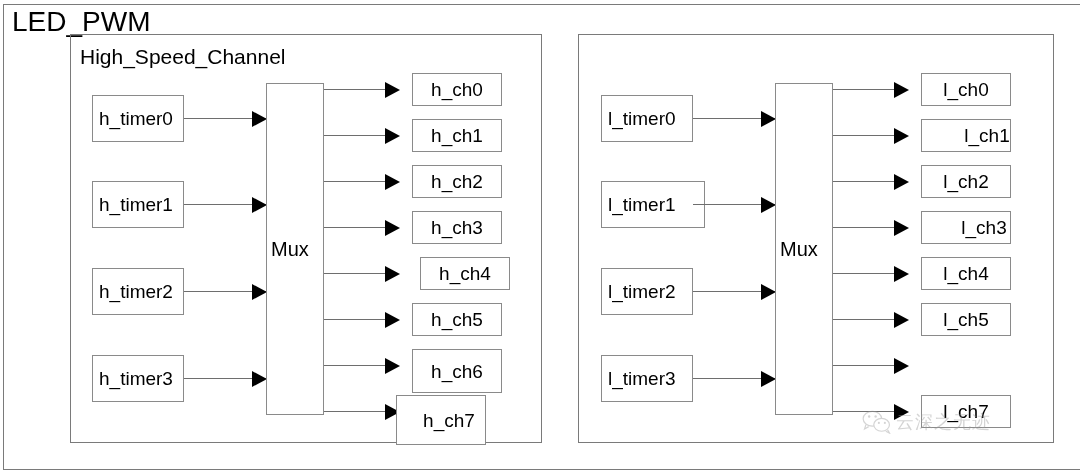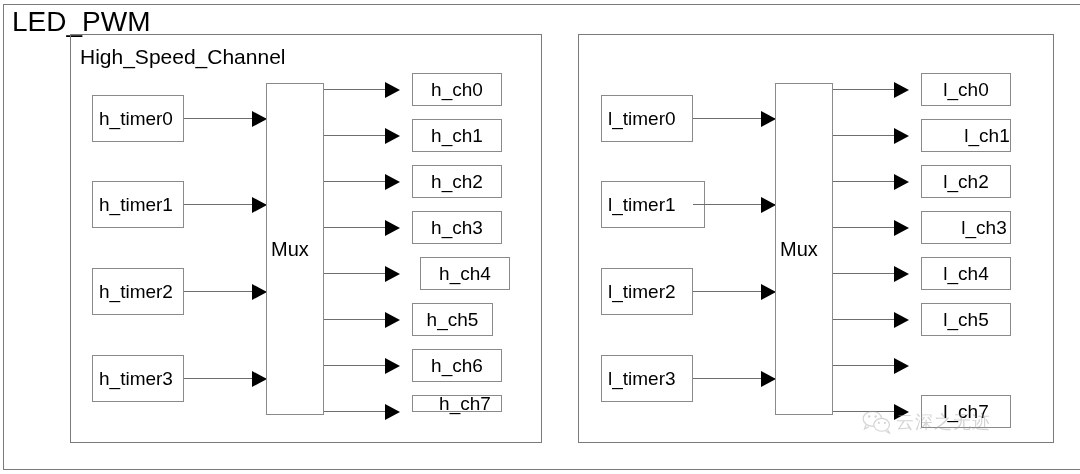--- a/index.html
+++ b/index.html
@@ -152,23 +152,23 @@
   <div class="wire" style="left:324px; top:365px; width:70px;"></div>
   <div class="arrowhead" style="left:385px; top:358px;"></div>
   <div class="wire" style="left:324px; top:411px; width:70px;"></div>
   <div class="arrowhead" style="left:385px; top:404px;"></div>
 
   <div class="node chan-node" style="left:412px; top:73px;  width:90px; height:33px;">h_ch0</div>
   <div class="node chan-node" style="left:412px; top:119px; width:90px; height:33px;">h_ch1</div>
   <div class="node chan-node" style="left:412px; top:165px; width:90px; height:33px;">h_ch2</div>
   <div class="node chan-node" style="left:412px; top:211px; width:90px; height:33px;">h_ch3</div>
   <div class="node chan-node" style="left:412px; top:257px; width:90px; height:33px;margin-left:8px;">h_ch4</div>
-  <div class="node chan-node" style="left:412px; top:303px; width:81px; height:33px;">h_ch5</div>
-  <div class="node chan-node" style="left:412px; top:349px; width:90px; height:33px;">h_ch6</div>
-  <div class="node chan-node" style="left:412px; top:395px; width:90px; height:17px;padding-left:16px;">h_ch7</div>
+  <div class="node chan-node" style="left:412px; top:303px; width:90px; height:33px;">h_ch5</div>
+  <div class="node chan-node" style="left:412px; top:349px; width:90px; height:44px;">h_ch6</div>
+  <div class="node chan-node" style="left:396px; top:395px; width:90px; height:50px;padding-left:16px;">h_ch7</div>
 
   <div class="group-frame" style="left:578px; top:34px; width:476px; height:409px;"></div>
 
   <div class="node timer-node" style="left:601px; top:95px; width:92px; height:47px;">l_timer0</div>
   <div class="node timer-node" style="left:601px; top:181px; width:104px; height:47px;">l_timer1</div>
   <div class="node timer-node" style="left:601px; top:268px; width:92px; height:47px;">l_timer2</div>
   <div class="node timer-node" style="left:601px; top:355px; width:92px; height:47px;">l_timer3</div>
 
   <div class="wire" style="left:693px; top:118px; width:83px;"></div>
   <div class="arrowhead" style="left:761px; top:111px;"></div>

